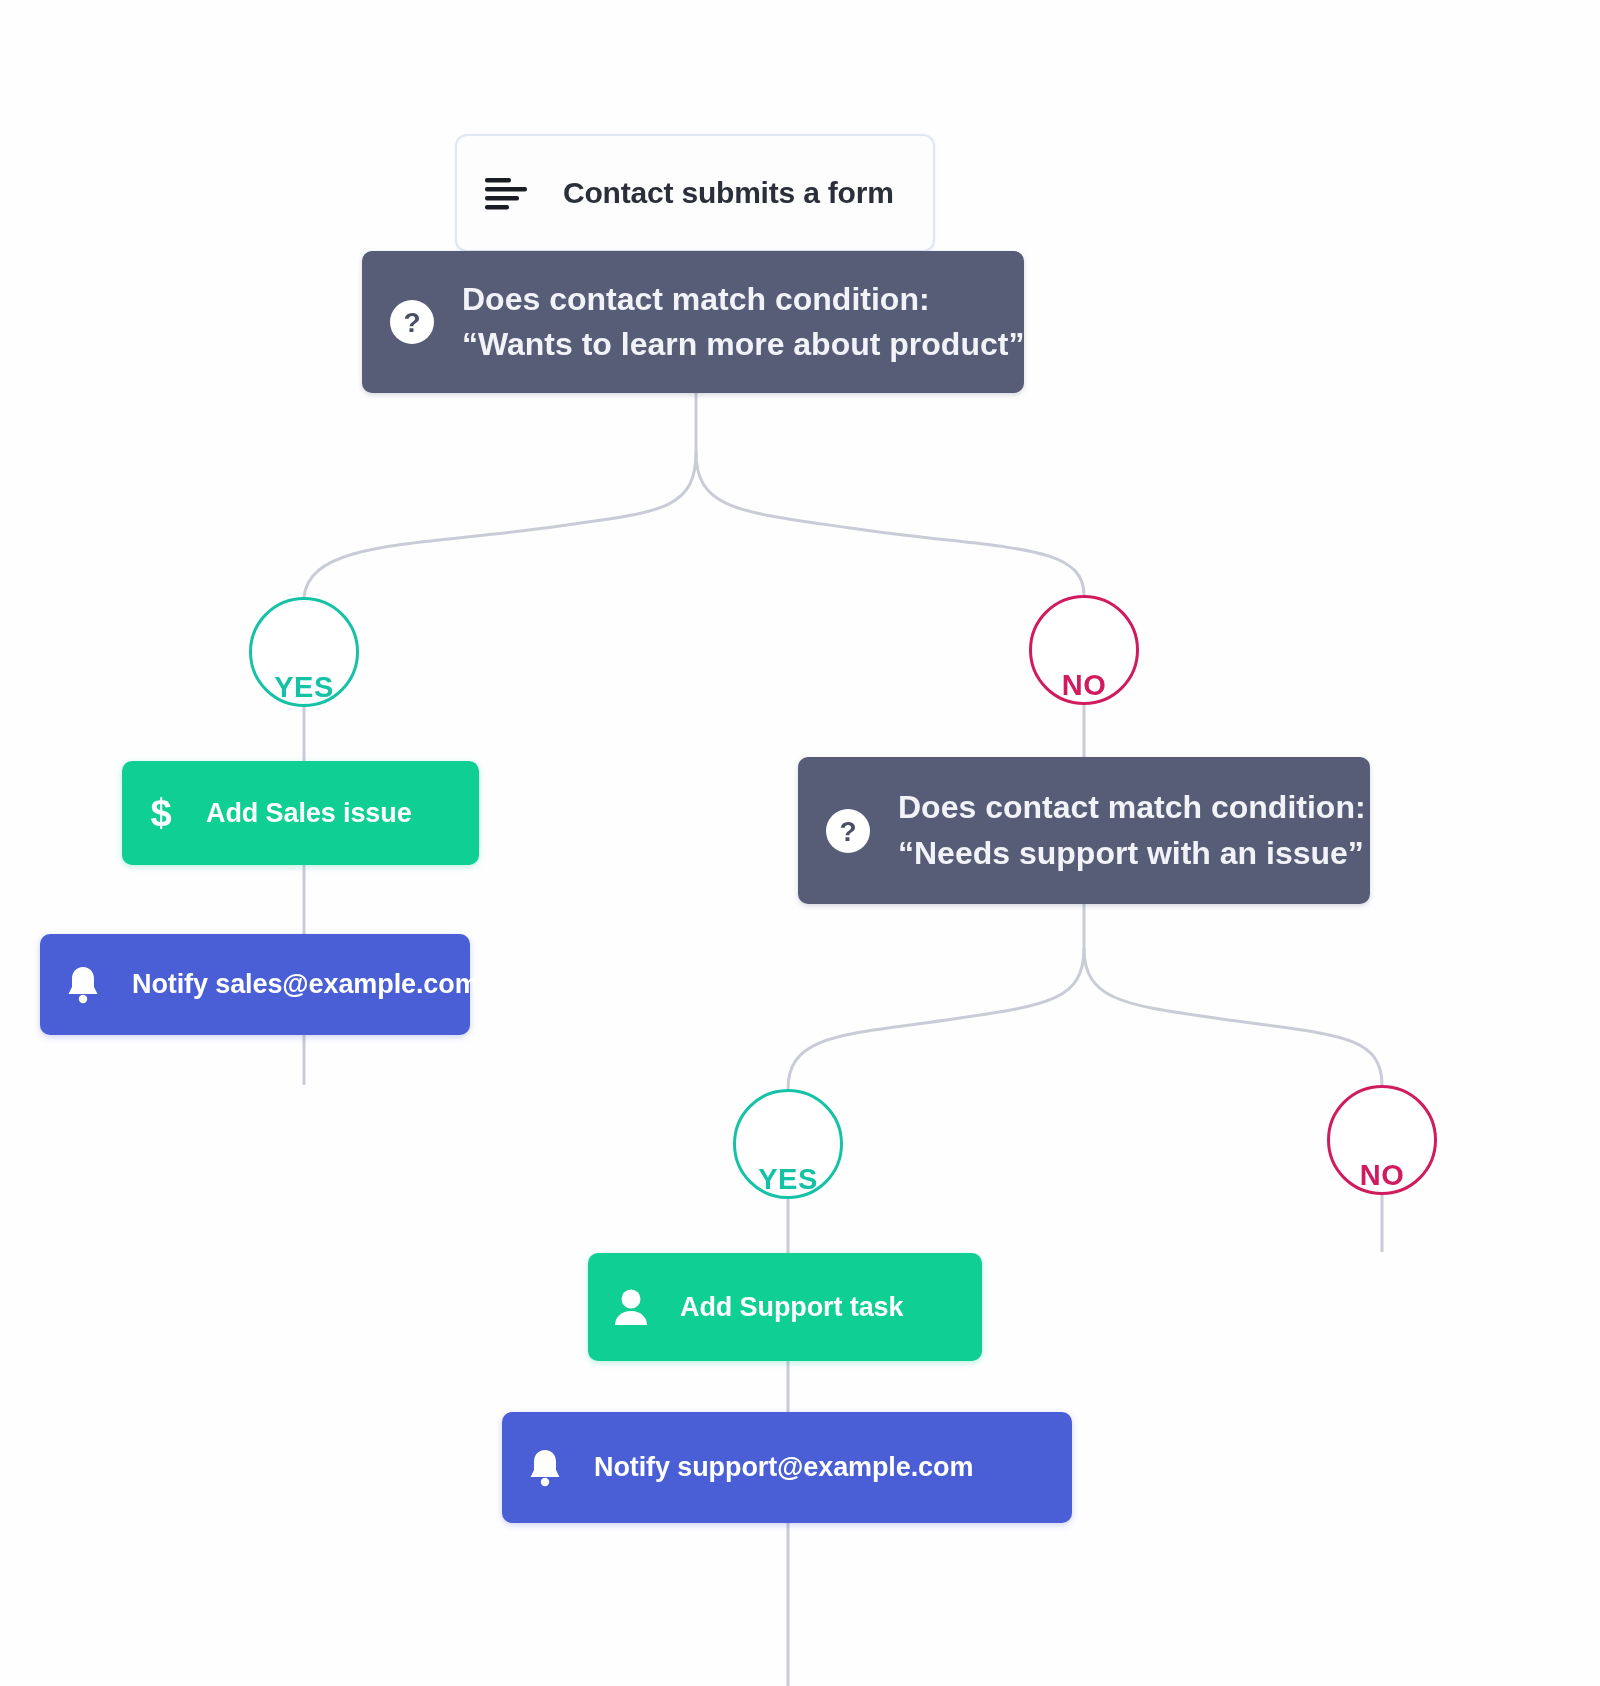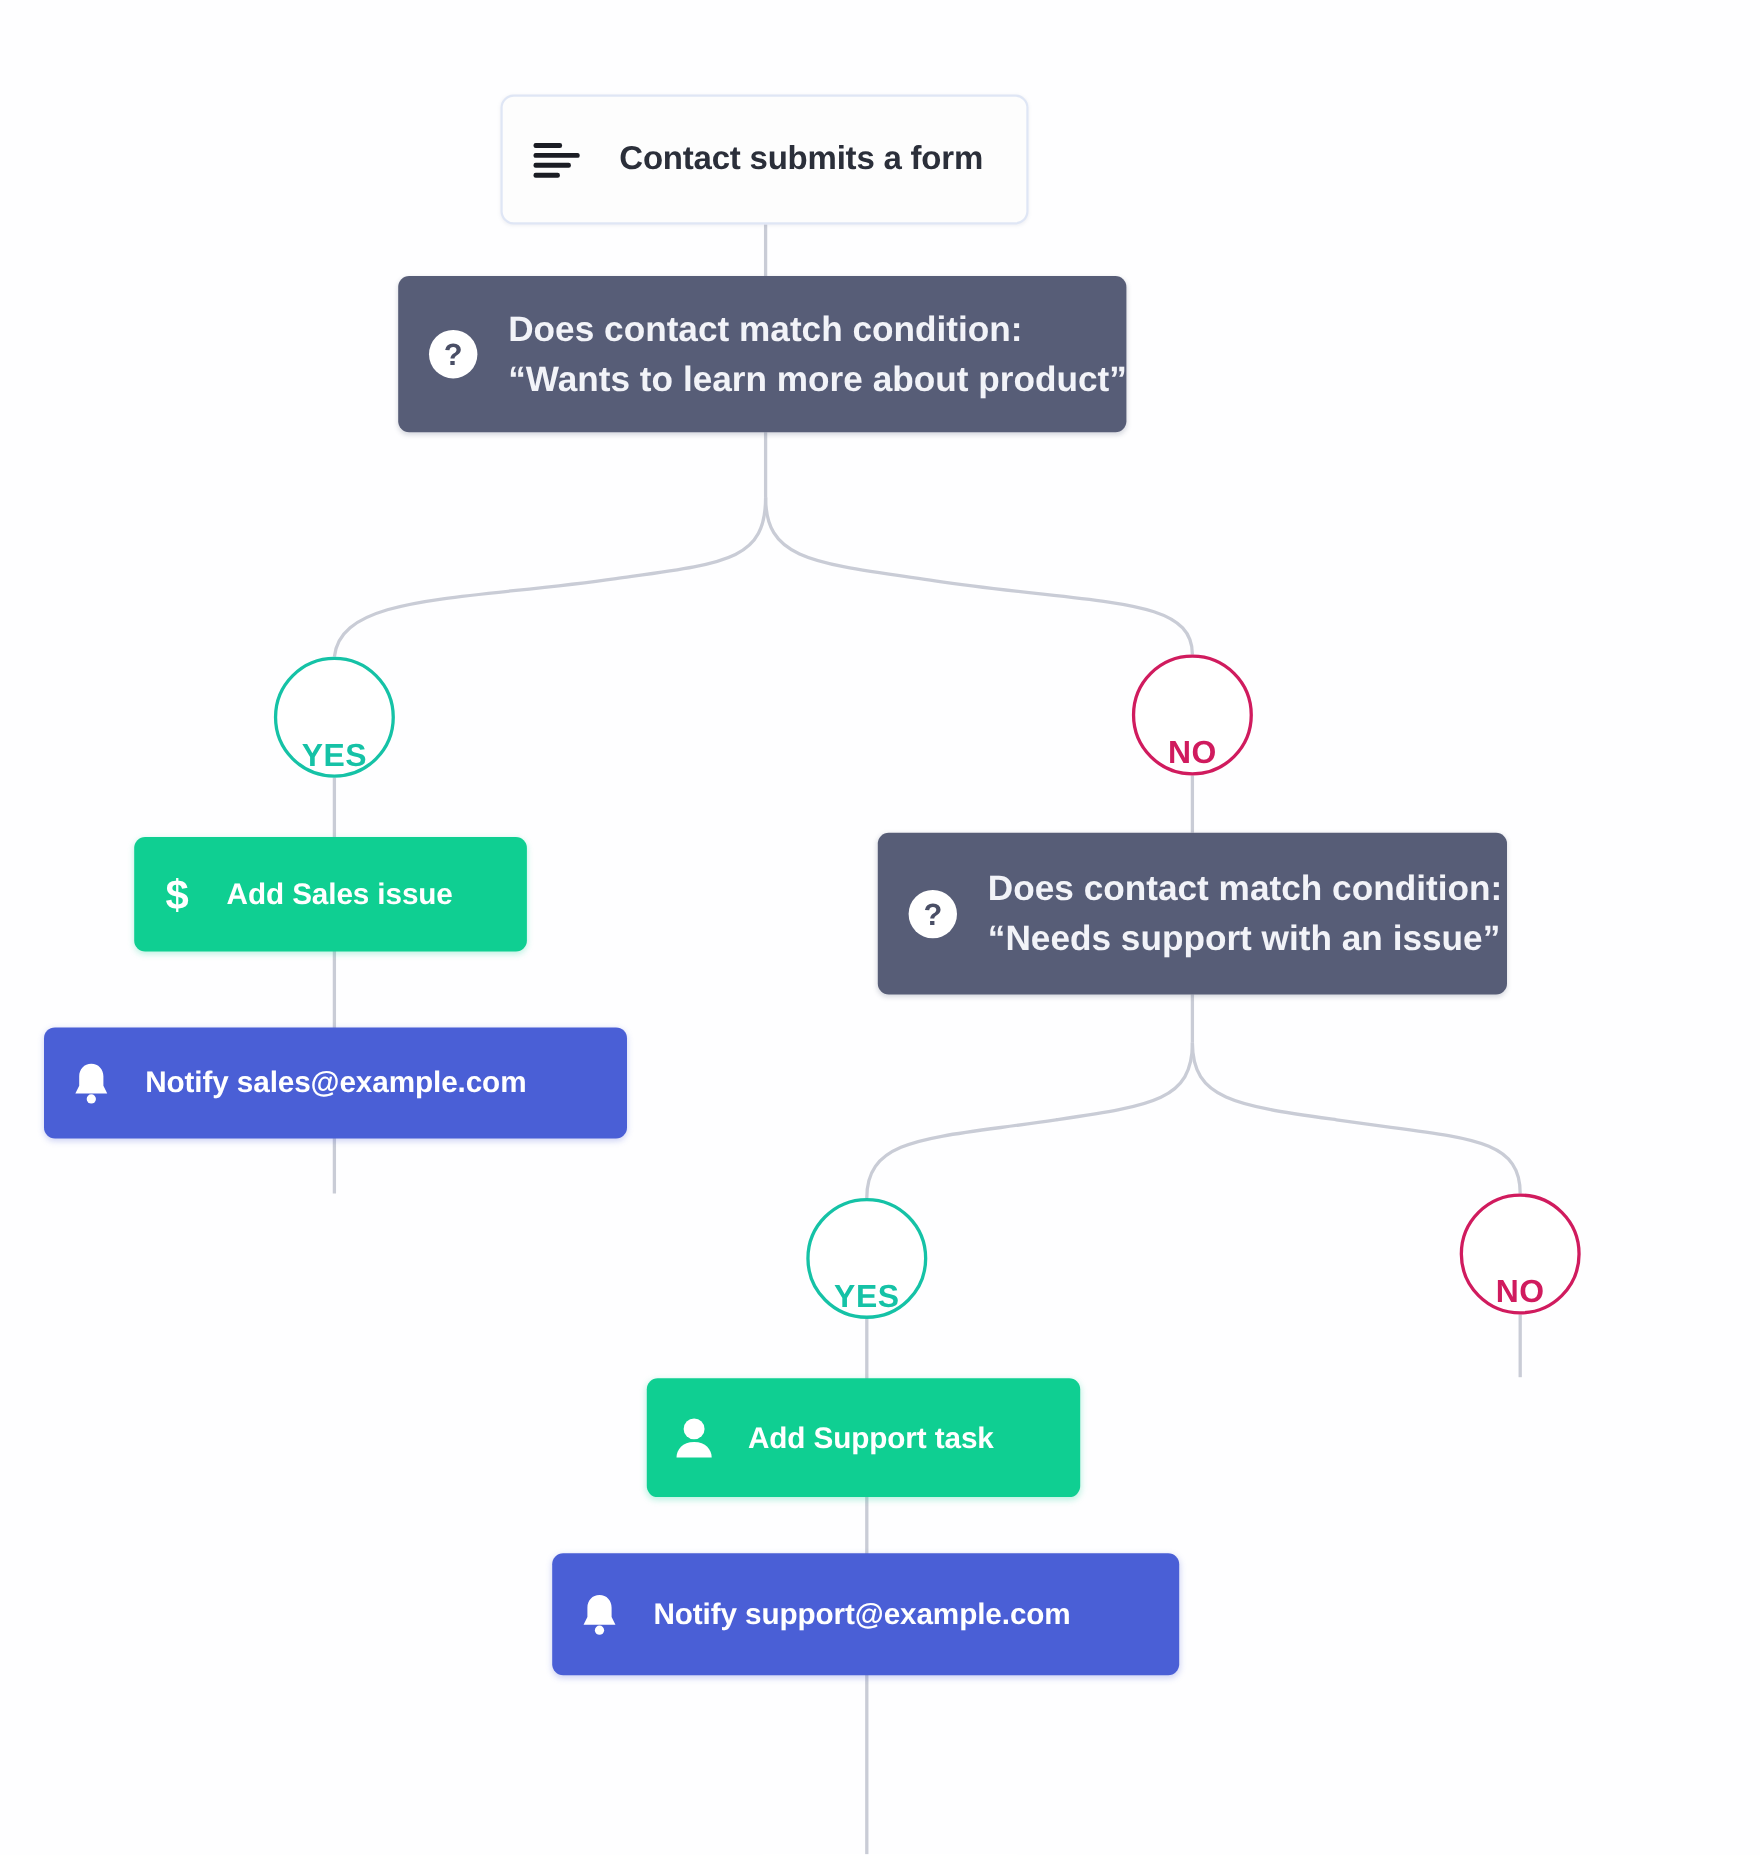--- a/index.html
+++ b/index.html
@@ -34,20 +34,21 @@
     box-sizing: border-box;
   }
 
   
   .node-trigger {
     background: #fdfdfd;
     border: 2px solid #dfe6f5;
     border-radius: 12px;
     box-shadow: 0 1px 3px rgba(120,130,160,0.10);
     padding: 0 26px;
+    margin-top: 48px;
   }
   .node-trigger .node-label {
     color: #2b2f3a;
     font-size: 30px;
     font-weight: bold;
     letter-spacing: -0.2px;
   }
   .node-trigger .node-icon { margin-right: 34px; }
 
   
@@ -195,21 +196,21 @@
 
   <div class="node node-action-green" style="left:122px; top:761px; width:357px; height:104px;">
     <span class="node-icon">
       <svg class="icon-svg" width="30" height="44" viewBox="0 0 30 44" xmlns="http://www.w3.org/2000/svg">
         <text x="15" y="35" text-anchor="middle" font-family="Liberation Sans, sans-serif" font-size="38" font-weight="bold" fill="#ffffff">$</text>
       </svg>
     </span>
     <span class="node-label">Add Sales issue</span>
   </div>
 
-  <div class="node node-action-blue" style="left:40px; top:934px; width:530px; height:101px;text-align:center;">
+  <div class="node node-action-blue" style="left:40px; top:934px; width:430px; height:101px;text-align:center;">
     <span class="node-icon">
       <svg class="icon-svg" width="38" height="42" viewBox="0 0 38 42" xmlns="http://www.w3.org/2000/svg">
         <path d="M19 3 C12.5 3 8 8 8 14.5 V23 L4.5 30 H33.5 L30 23 V14.5 C30 8 25.5 3 19 3 Z" fill="#ffffff"></path>
         <circle cx="19" cy="35" r="4.2" fill="#ffffff"></circle>
       </svg>
     </span>
     <span class="node-label">Notify sales@example.com</span>
   </div>
 
   <div class="node node-condition" style="left:798px; top:757px; width:572px; height:147px;">

